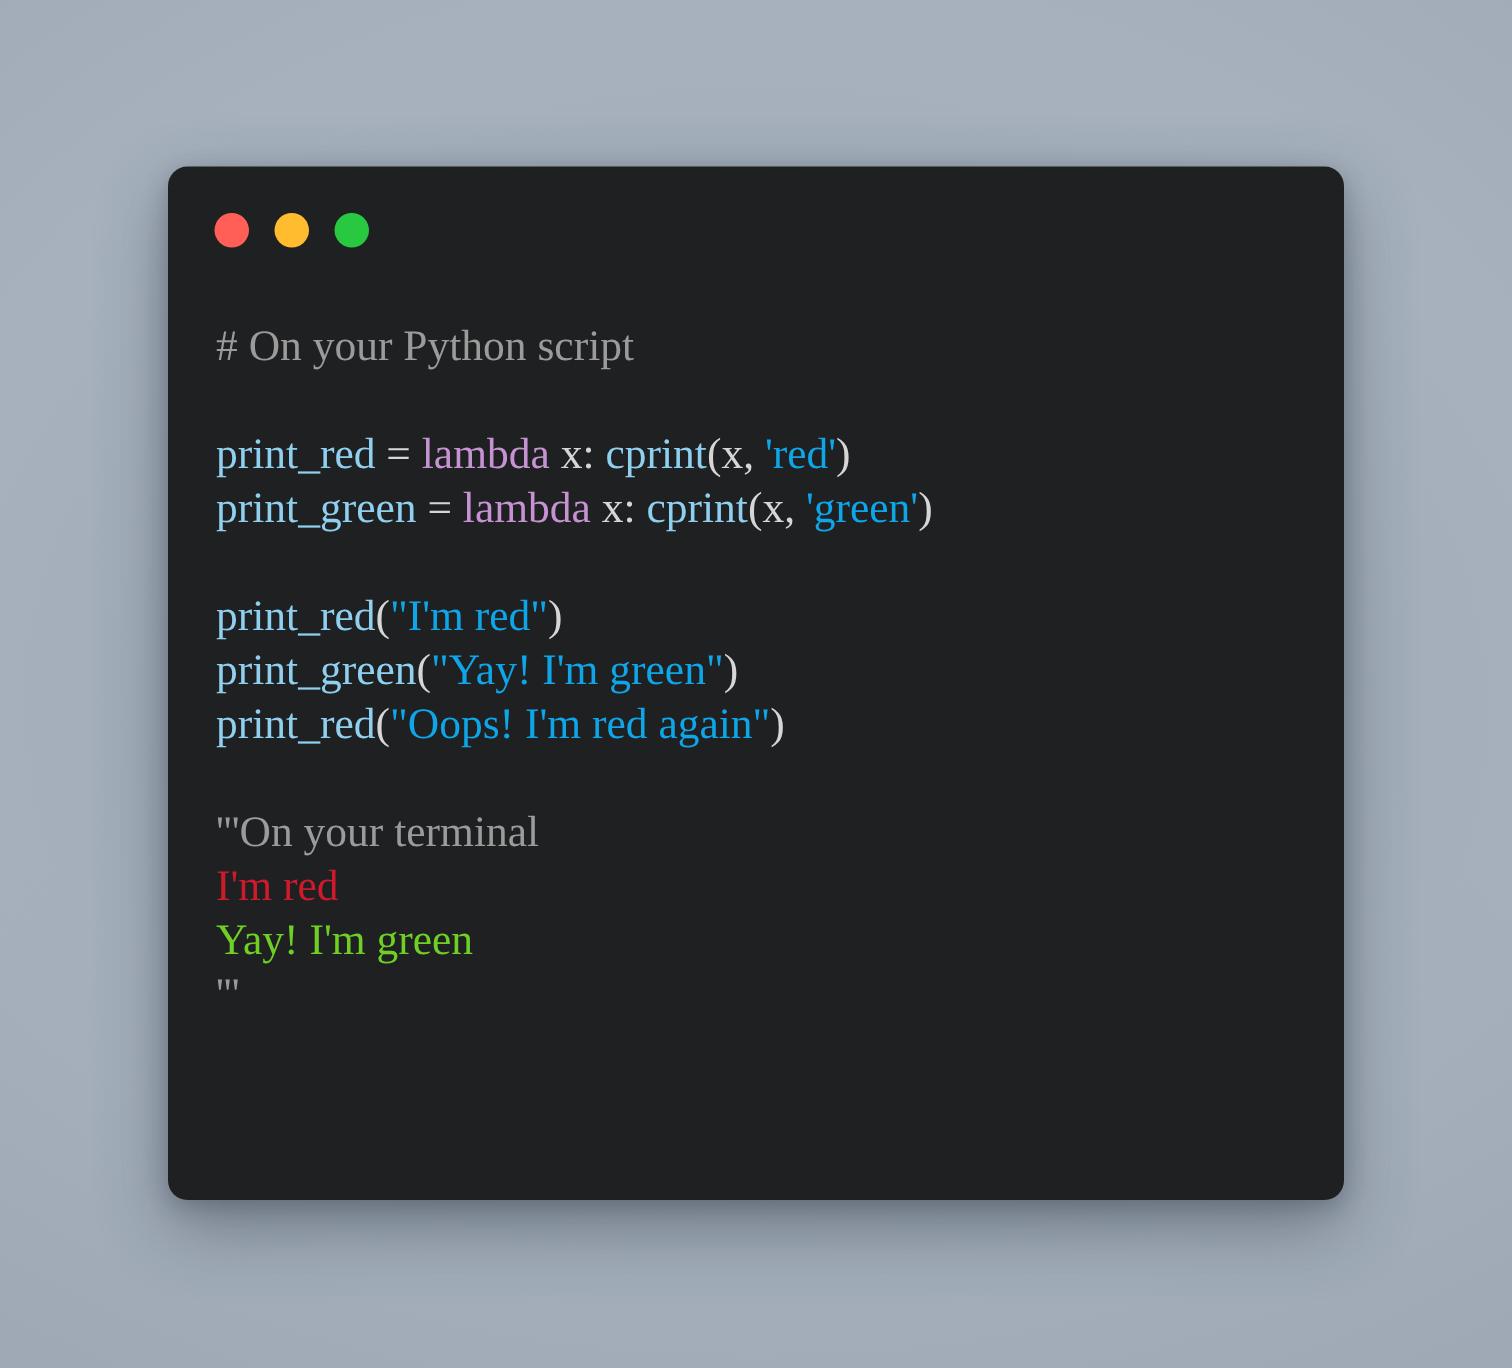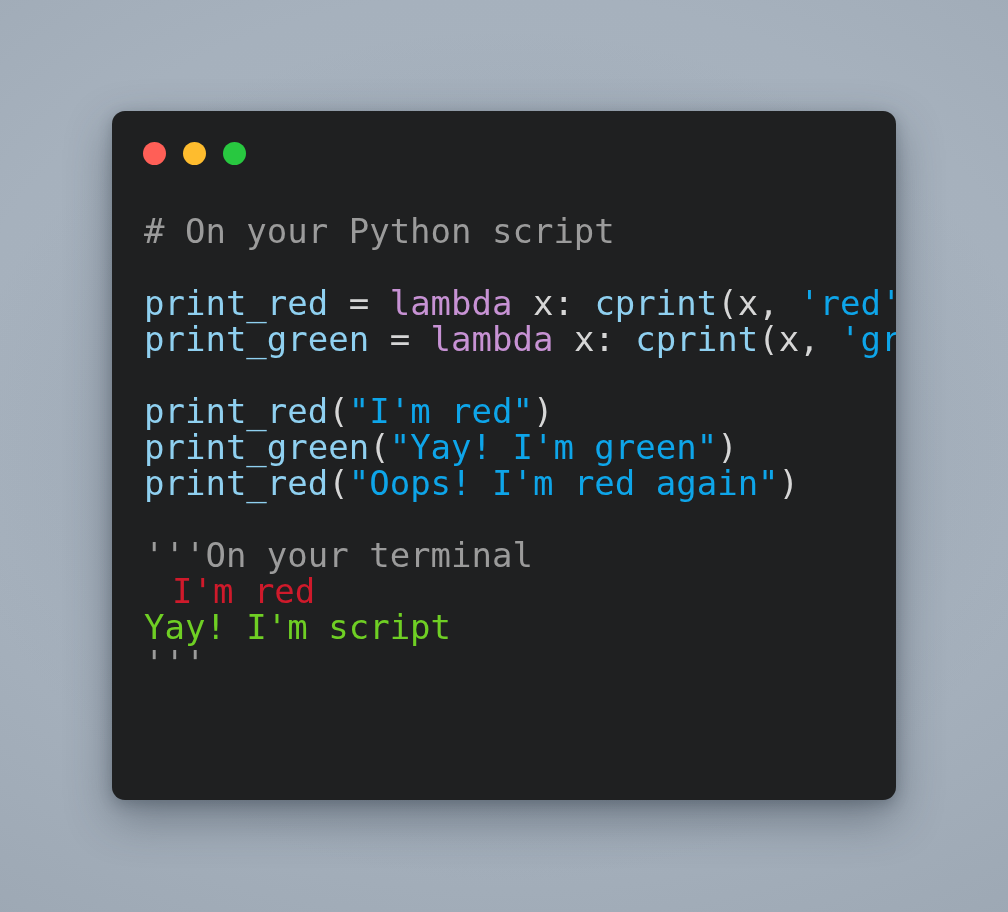--- a/index.html
+++ b/index.html
@@ -69,36 +69,37 @@
   .code-body {
     position: absolute;
     left: 32px;
     top: 102px;
     right: 0;
     bottom: 0;
   }
   .code-line {
     height: 36px;
     line-height: 36px;
-    font-size: 34px;
+    font-size: 29px;
     white-space: pre;
     letter-spacing: 0px;
     color: #d8d8d8;
+    font-family: Liberation Serif, serif;
   }
   .code-line.blank { color: transparent; }
 
   
   .tok-comment { color: #9b9b9b; }
   .tok-keyword { color: #c792d4; }
   .tok-name    { color: #8fd0f0; }
   .tok-string  { color: #0ea5e9; }
   .tok-plain   { color: #d6d6d6; }
   .tok-punct   { color: #d6d6d6; }
   .tok-docstr  { color: #9b9b9b; margin-top: 30px; }
-  .tok-out-red   { color: #cf1a2b; margin-left: 28px; }
+  .tok-out-red   { color: #cf1a2b; }
   .tok-out-green { color: #6fcf24; }
 </style>
 </head>
 <body>
 
 <div class="backdrop"></div>
 <div class="backdrop-vignette"></div>
 
 <div class="code-window">
 
@@ -128,19 +129,19 @@
     <div class="code-line"><span class="tok-name">print_green</span><span class="tok-punct">(</span><span class="tok-string">"Yay! I'm green"</span><span class="tok-punct">)</span></div>
 
     <div class="code-line"><span class="tok-name">print_red</span><span class="tok-punct">(</span><span class="tok-string">"Oops! I'm red again"</span><span class="tok-punct">)</span></div>
 
     <div class="code-line blank">&nbsp;</div>
 
     <div class="code-line"><span class="tok-docstr">'''On your terminal</span></div>
 
     <div class="code-line"><span class="tok-out-red">I'm red</span></div>
 
-    <div class="code-line"><span class="tok-out-green">Yay! I'm script</span></div>
+    <div class="code-line"><span class="tok-out-green">Yay! I'm green</span></div>
 
 
     <div class="code-line"><span class="tok-docstr">'''</span></div>
 
   </div>
 </div>
 
 </body></html>

